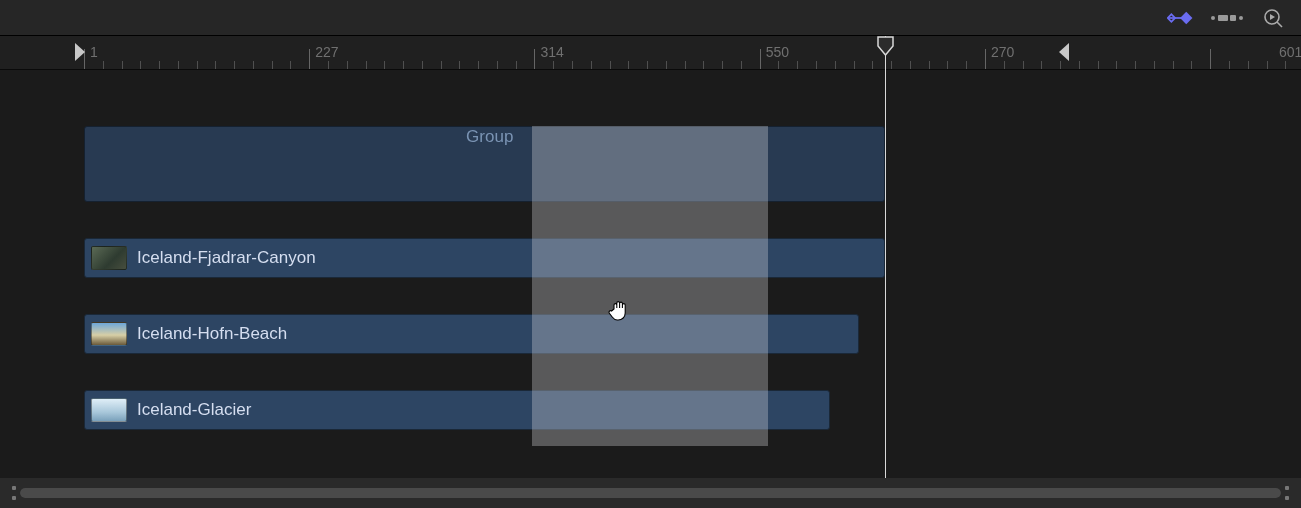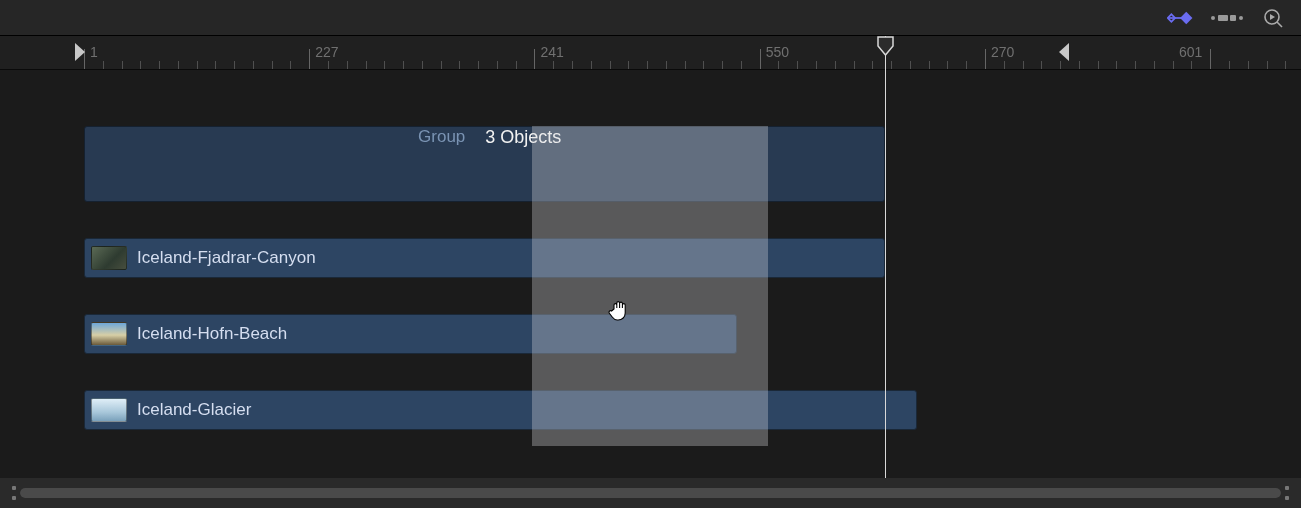--- a/index.html
+++ b/index.html
@@ -237,21 +237,21 @@
       <div class="tick-minor" style="left: 365.55px;"></div>
       <div class="tick-minor" style="left: 384.32px;"></div>
       <div class="tick-minor" style="left: 403.09px;"></div>
       <div class="tick-minor" style="left: 421.86px;"></div>
       <div class="tick-minor" style="left: 440.63px;"></div>
       <div class="tick-minor" style="left: 459.4px;"></div>
       <div class="tick-minor" style="left: 478.17px;"></div>
       <div class="tick-minor" style="left: 496.94px;"></div>
       <div class="tick-minor" style="left: 515.71px;"></div>
       <div class="tick-major" style="left: 534.48px;"></div>
-      <div class="ruler-label" style="left: 538.48px;">241</div>
+      <div class="ruler-label" style="left: 538.48px;">314</div>
       <div class="tick-minor" style="left: 553.25px;"></div>
       <div class="tick-minor" style="left: 572.02px;"></div>
       <div class="tick-minor" style="left: 590.79px;"></div>
       <div class="tick-minor" style="left: 609.56px;"></div>
       <div class="tick-minor" style="left: 628.33px;"></div>
       <div class="tick-minor" style="left: 647.1px;"></div>
       <div class="tick-minor" style="left: 665.87px;"></div>
       <div class="tick-minor" style="left: 684.64px;"></div>
       <div class="tick-minor" style="left: 703.41px;"></div>
       <div class="tick-minor" style="left: 722.18px;"></div>
@@ -276,21 +276,21 @@
       <div class="tick-minor" style="left: 1041.27px;"></div>
       <div class="tick-minor" style="left: 1060.04px;"></div>
       <div class="tick-minor" style="left: 1078.81px;"></div>
       <div class="tick-minor" style="left: 1097.58px;"></div>
       <div class="tick-minor" style="left: 1116.35px;"></div>
       <div class="tick-minor" style="left: 1135.12px;"></div>
       <div class="tick-minor" style="left: 1153.89px;"></div>
       <div class="tick-minor" style="left: 1172.66px;"></div>
       <div class="tick-minor" style="left: 1191.43px;"></div>
       <div class="tick-major" style="left: 1210.2px;"></div>
-      <div class="ruler-label" style="left: 1177px;">601</div>
+      <div class="ruler-label" style="left: 1277px;">601</div>
       <div class="tick-minor" style="left: 1228.97px;"></div>
       <div class="tick-minor" style="left: 1247.74px;"></div>
       <div class="tick-minor" style="left: 1266.51px;"></div>
       <div class="tick-minor" style="left: 1285.28px;"></div>
     </div>
   <div class="in-marker" id="in-marker" style="left: 74px;">
     <svg width="12" height="20" viewBox="0 0 12 20">
         <polygon points="1,1 11,10 1,19" fill="#c8c8c8"></polygon>
       </svg>
   </div>
@@ -305,32 +305,31 @@
   <div class="playhead-head">
     <svg width="17" height="20" viewBox="0 0 17 20">
       <path d="M1 1 H16 V10 L8.5 19 L1 10 Z" fill="#2b2b2b" stroke="#d8d8d8" stroke-width="1.5"></path>
     </svg>
   </div>
 </div>
 
 <div class="tracks-area" id="tracks">
   <div class="group-bar" id="group-bar" style="width: 801.479px;">
     <div class="group-title">Group</div>
-    <div class="group-sub">3 Objects</div>
   </div>
 
   <div class="clip-bar" id="clip-0" style="top: 168px; width: 801.479px;">
     <div class="clip-thumb" id="thumb-0" style="background: linear-gradient(135deg, rgb(91, 106, 85) 0%, rgb(46, 59, 48) 60%, rgb(71, 78, 62) 100%);"></div>
     <div class="clip-label">Iceland-Fjadrar-Canyon</div>
   </div>
-  <div class="clip-bar" id="clip-1" style="top: 244px; width: 653px; text-align: center;">
+  <div class="clip-bar" id="clip-1" style="top: 244px; width: 775px; text-align: center;">
     <div class="clip-thumb" id="thumb-1" style="background: linear-gradient(rgb(110, 167, 217) 0%, rgb(215, 207, 166) 55%, rgb(107, 90, 58) 100%);"></div>
     <div class="clip-label">Iceland-Hofn-Beach</div>
   </div>
-  <div class="clip-bar" id="clip-2" style="top: 320px; width: 833px;">
+  <div class="clip-bar" id="clip-2" style="top: 320px; width: 746px;">
     <div class="clip-thumb" id="thumb-2" style="background: linear-gradient(rgb(223, 238, 247) 0%, rgb(168, 199, 218) 60%, rgb(122, 161, 187) 100%);"></div>
     <div class="clip-label">Iceland-Glacier</div>
   </div>
 
   <div class="selection-box" id="selection" style="left: 532px; top: 56px; width: 236px; height: 320px;"></div>
 
   <div class="hand-cursor" id="hand-cursor" style="left: 606px; top: 226px;">
     <svg width="28" height="28" viewBox="0 0 28 28">
       <path d="M8 13 V9 a1.4 1.4 0 0 1 2.8 0 V12 V7 a1.4 1.4 0 0 1 2.8 0 V12 V7.5 a1.4 1.4 0 0 1 2.8 0 V12 V9 a1.4 1.4 0 0 1 2.8 0 V17 c0 4 -3 7 -7 7 h-1 c-2 0 -3.5 -1 -5 -3 l-3 -4 a1.6 1.6 0 0 1 2.4 -2 Z" fill="#ffffff" stroke="#000" stroke-width="1.1"></path>
     </svg>

